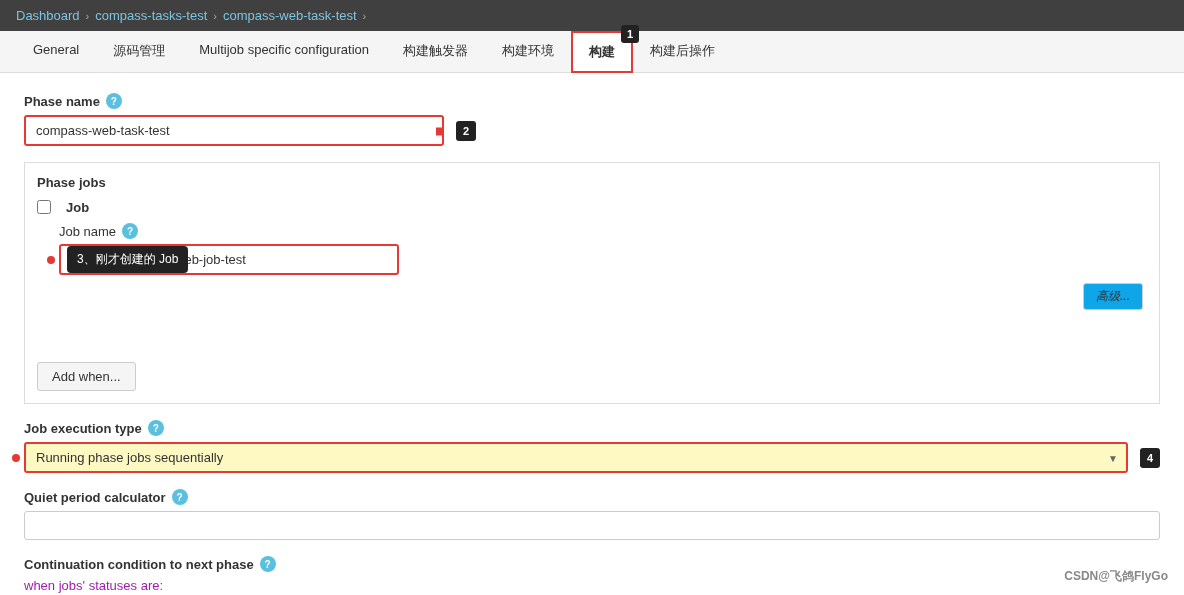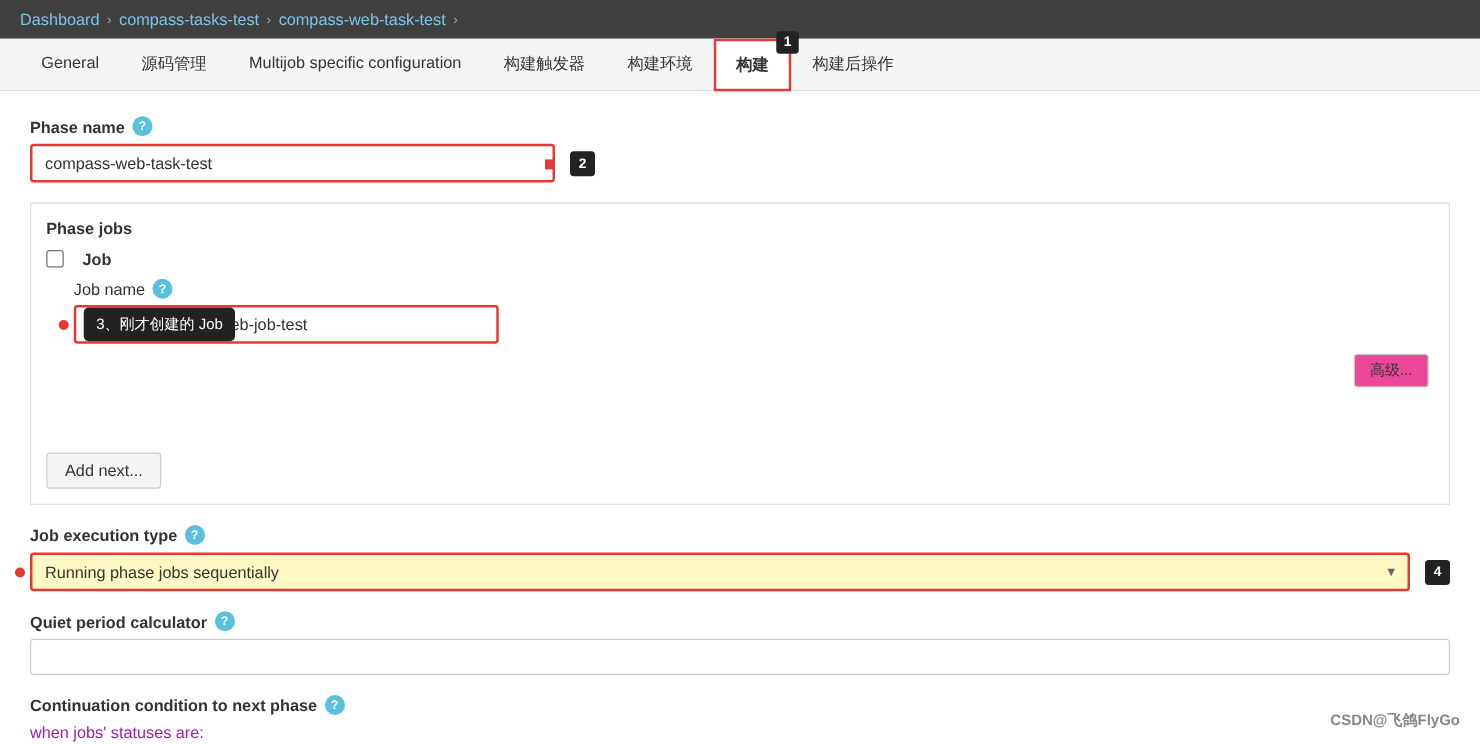--- a/index.html
+++ b/index.html
@@ -189,26 +189,27 @@
 
     .advanced-btn-row {
       display: flex;
       justify-content: flex-end;
       margin-top: 8px;
       padding-right: 4px;
     }
 
     .btn-advanced {
       padding: 4px 12px;
-      background: #ec4899;
+      background: #0ea5e9;
       border: 1px solid #ccc;
       border-radius: 3px;
       font-size: 12px;
       cursor: pointer;
       color: #333;
+      font-style: italic;
     }
 
     .btn-add-jobs {
       padding: 6px 14px;
       background: #f5f5f5;
       border: 1px solid #ccc;
       border-radius: 3px;
       font-size: 13px;
       cursor: pointer;
       color: #333;
@@ -339,21 +340,21 @@
         <div class="tooltip-bubble" style="margin-left:8px;">
           <span>3、刚才创建的 Job</span>
         </div>
       </div>
       <div class="advanced-btn-row">
         <button class="btn-advanced">高级...</button>
       </div>
     </div>
     <div style="height:36px;"></div>
     <div>
-      <button class="btn-add-jobs">Add next...</button>
+      <button class="btn-add-jobs">Add when...</button>
     </div>
   </div>
 
   <div class="form-section">
     <div class="field-label">
       <span>Job execution type</span>
       <span class="help-icon">?</span>
     </div>
     <div style="position:relative; display:flex; align-items:center; gap:4px;">
       <span style="position:absolute;left:-12px;top:50%;transform:translateY(-50%);width:8px;height:8px;background:#e53935;border-radius:50%;display:inline-block;"></span>

